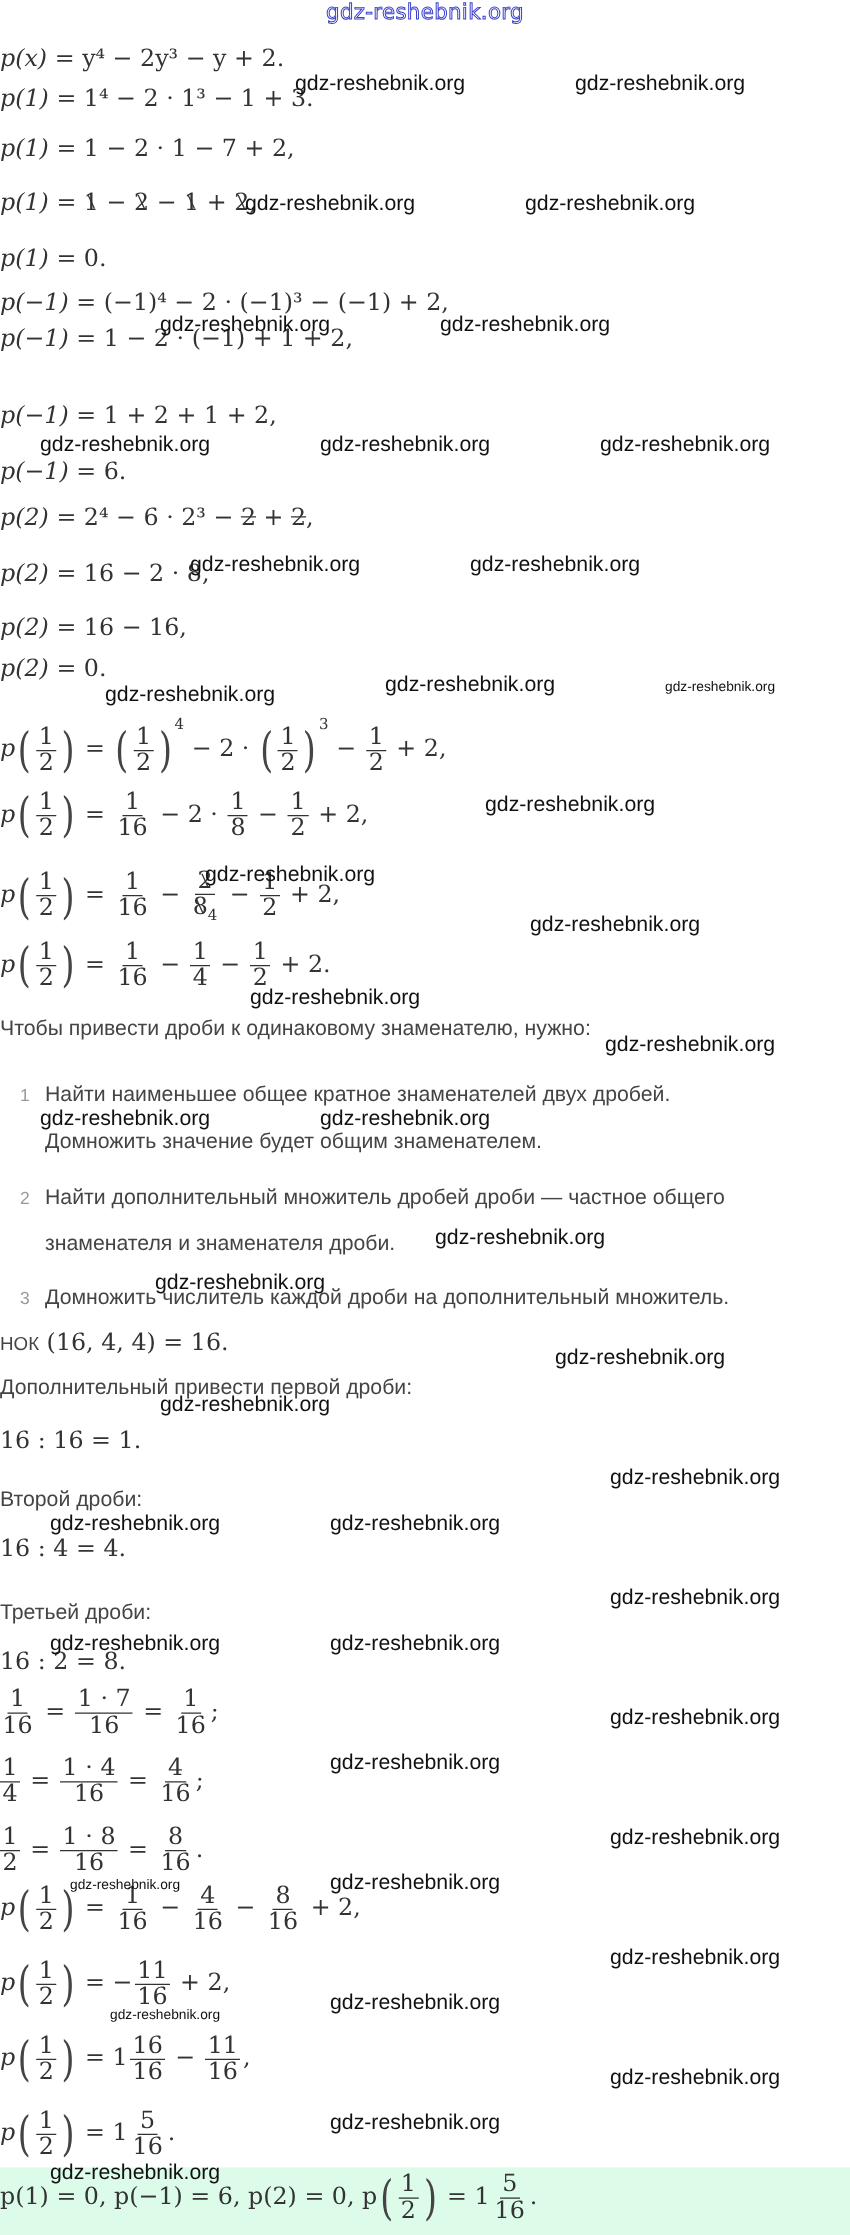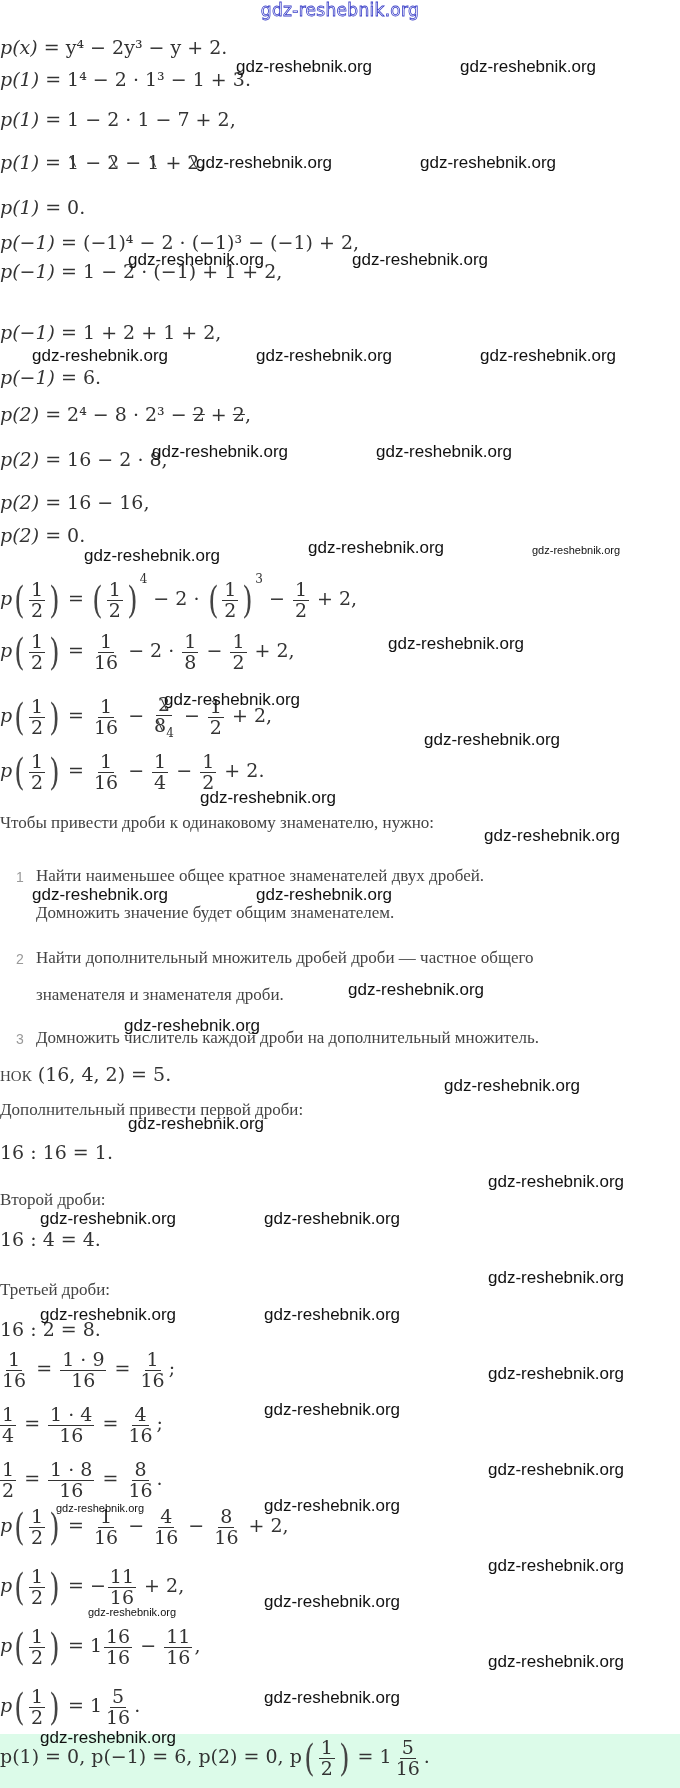--- a/index.html
+++ b/index.html
@@ -5,21 +5,21 @@
     html, body { margin: 0; padding: 0; background: #ffffff; }
     body { width: 680px; height: 1788px; position: relative; overflow: hidden; color: #2a2a2a; }
     .abs { position: absolute; white-space: nowrap; }
     .header-mark {
       left: 0; width: 680px; top: 0; text-align: center;
       font-family: "DejaVu Sans", sans-serif; font-size: 17px;
       color: #ffffff; -webkit-text-stroke: 0.8px #3a3fc8; letter-spacing: 0.3px;
     }
     .math { font-family: "DejaVu Serif", "Liberation Serif", serif; font-size: 19px; color: #333; }
     .math i { font-style: italic; }
-    .txt { font-family: Liberation Serif, serif; font-size: 17px; color: #444; }
+    .txt { font-family: Liberation Sans, sans-serif; font-size: 17px; color: #444; }
     .num { font-family: "Liberation Sans", sans-serif; font-size: 14px; color: #999; }
     .wm { font-family: "Liberation Sans", "DejaVu Sans", sans-serif; font-size: 17px; color: #111; }
     .wm.small { font-size: 11px; }
     .frac { display: inline-flex; flex-direction: column; align-items: center; vertical-align: middle; margin: 0 2px; line-height: 1.05; }
     .frac .n { padding: 0 2px; border-bottom: 1px solid #333; }
     .frac .d { padding: 0 2px; }
     .paren { font-size: 38px; font-weight: 200; vertical-align: middle; line-height: 1; display: inline-block; transform: scaleX(0.7); color: #444; }
     sup { font-size: 12px; }
     .strike-d { position: relative; display: inline-block; }
     .strike-d::after { content: ""; position: absolute; left: 0; right: 0; top: 45%; border-top: 1px solid #333; transform: rotate(65deg); }
@@ -68,21 +68,21 @@
   <i>p(−1)</i>
   <span>= 1 + 2 + 1 + 2,</span>
 </div>
 <div class="abs math" style="left:0;top:366px">
   <i>p(−1)</i>
   <span>= 6.</span>
 </div>
 
 <div class="abs math" style="left:0;top:403px">
   <i>p(2)</i>
-  <span>= 2⁴ − 8 · 2³ − </span><span class="strike-h">2</span> + <span class="strike-h">2</span>,
+  <span>= 2⁴ − 6 · 2³ − </span><span class="strike-h">2</span> + <span class="strike-h">2</span>,
 </div>
 <div class="abs math" style="left:0;top:448px">
   <i>p(2)</i>
   <span>= 16 − 2 · 8,</span>
 </div>
 <div class="abs math" style="left:0;top:491px">
   <i>p(2)</i>
   <span>= 16 − 16,</span>
 </div>
 <div class="abs math" style="left:0;top:524px">
@@ -184,37 +184,37 @@
 <div class="abs txt" style="left:36px;top:948px">Найти дополнительный множитель дробей дроби — частное общего</div>
 <div class="abs txt" style="left:36px;top:985px">знаменателя и знаменателя дроби.</div>
 
 <div class="abs" style="left:16px;top:1030px">
   <span class="num">3</span>
 </div>
 <div class="abs txt" style="left:36px;top:1028px">Домножить числитель каждой дроби на дополнительный множитель.</div>
 
 <div class="abs math" style="left:0;top:1063px">
   <span class="txt" style="font-size:15px">НОК</span>
-  <span>(16,  4,  2) = 5.</span>
+  <span>(16,  4,  4) = 16.</span>
 </div>
 
 <div class="abs txt" style="left:0;top:1100px">Дополнительный привести первой дроби:</div>
 <div class="abs math" style="left:0;top:1141px">16 : 16 = 1.</div>
 <div class="abs txt" style="left:0;top:1190px">Второй дроби:</div>
 <div class="abs math" style="left:0;top:1228px">16 : 4 = 4.</div>
 <div class="abs txt" style="left:0;top:1280px">Третьей дроби:</div>
 <div class="abs math" style="left:0;top:1318px">16 : 2 = 8.</div>
 
 <div class="abs math" style="left:0;top:1350px">
   <span class="frac" style="margin-left:0">
       <span class="n">1</span>
       <span class="d">16</span>
     </span> =
   <span class="frac">
-      <span class="n">1 · 9</span>
+      <span class="n">1 · 7</span>
       <span class="d">16</span>
     </span> =
   <span class="frac">
       <span class="n">1</span>
       <span class="d">16</span>
     </span><span>;</span>
 </div>
 <div class="abs math" style="left:0;top:1405px">
   <span class="frac" style="margin-left:0">
       <span class="n">1</span>

